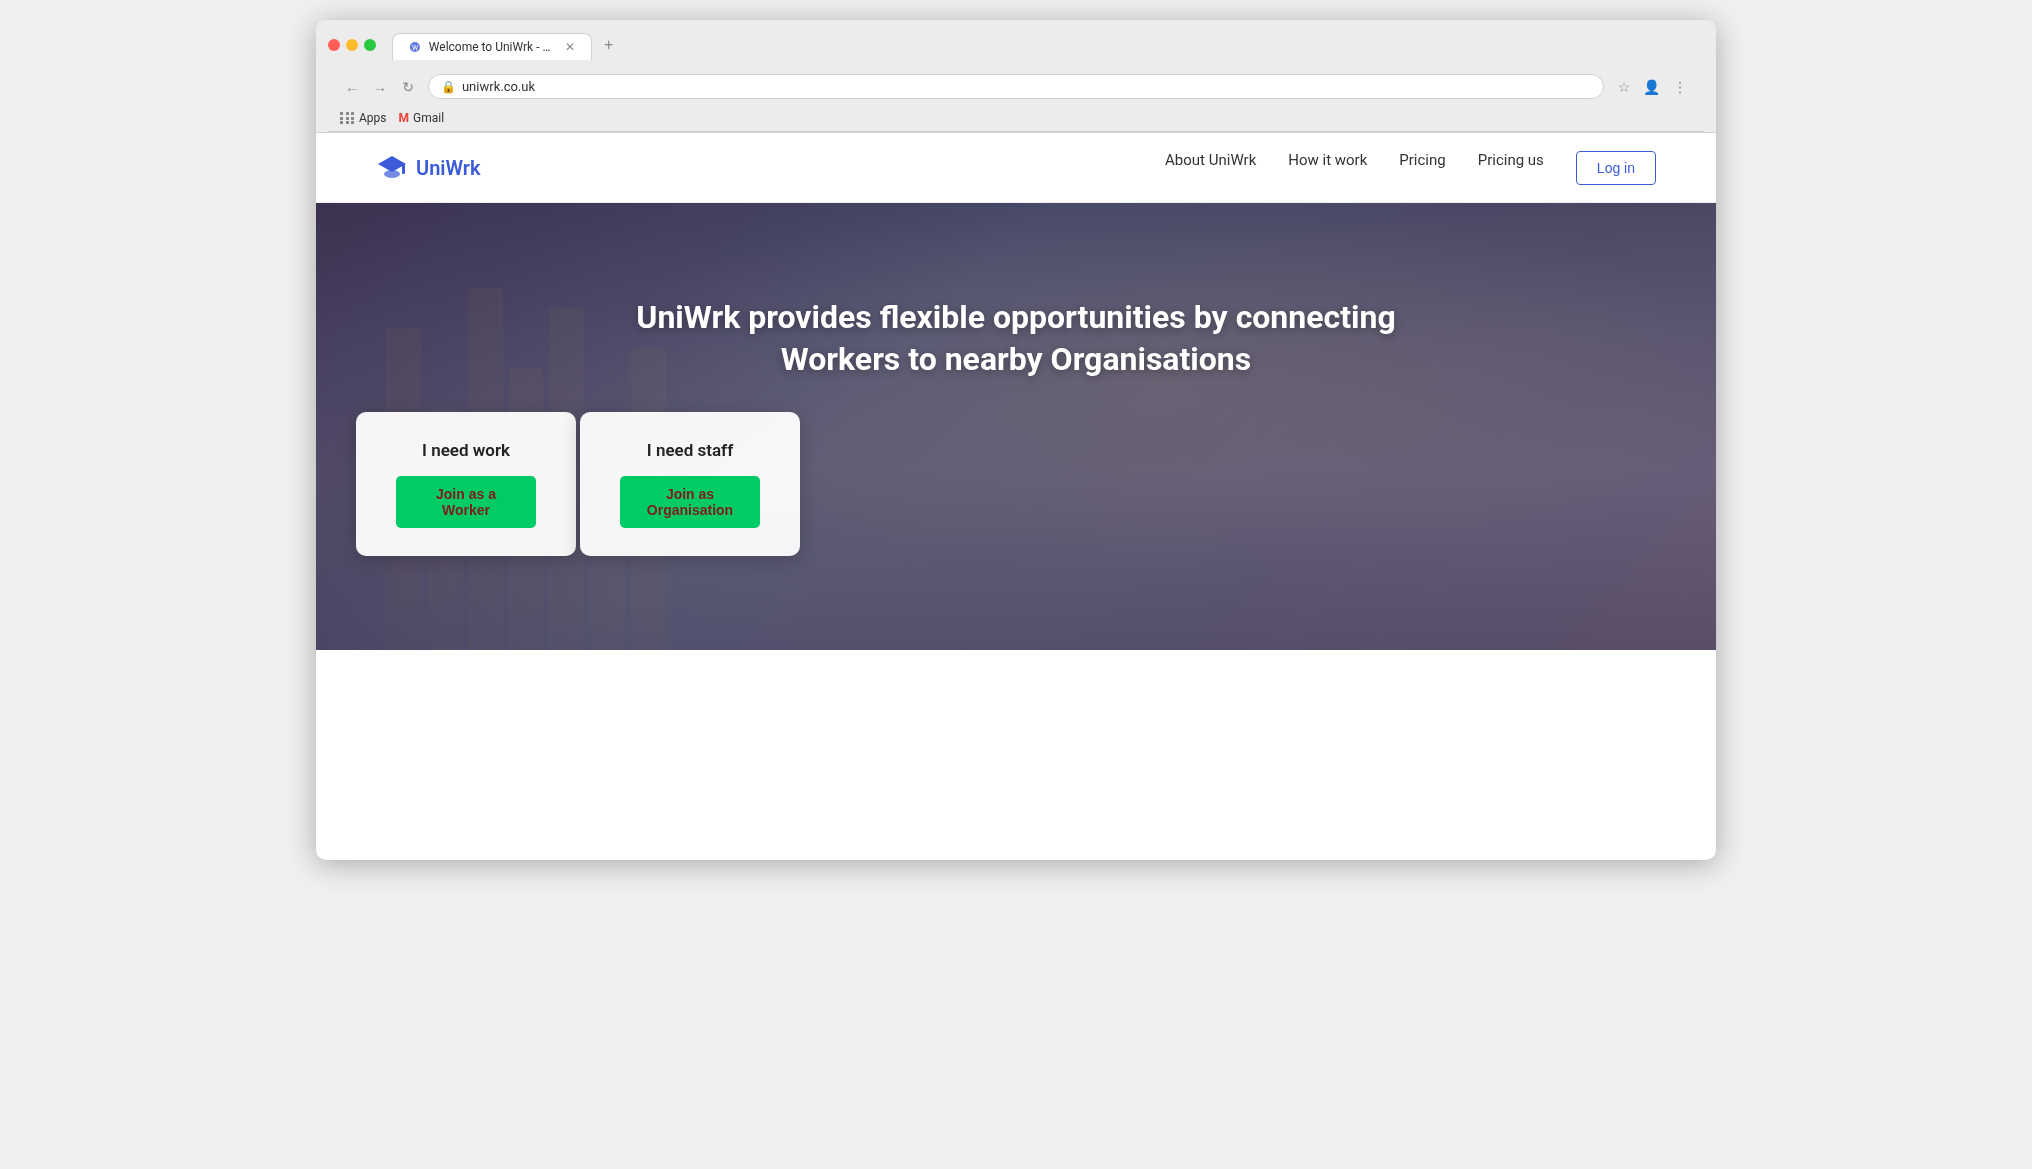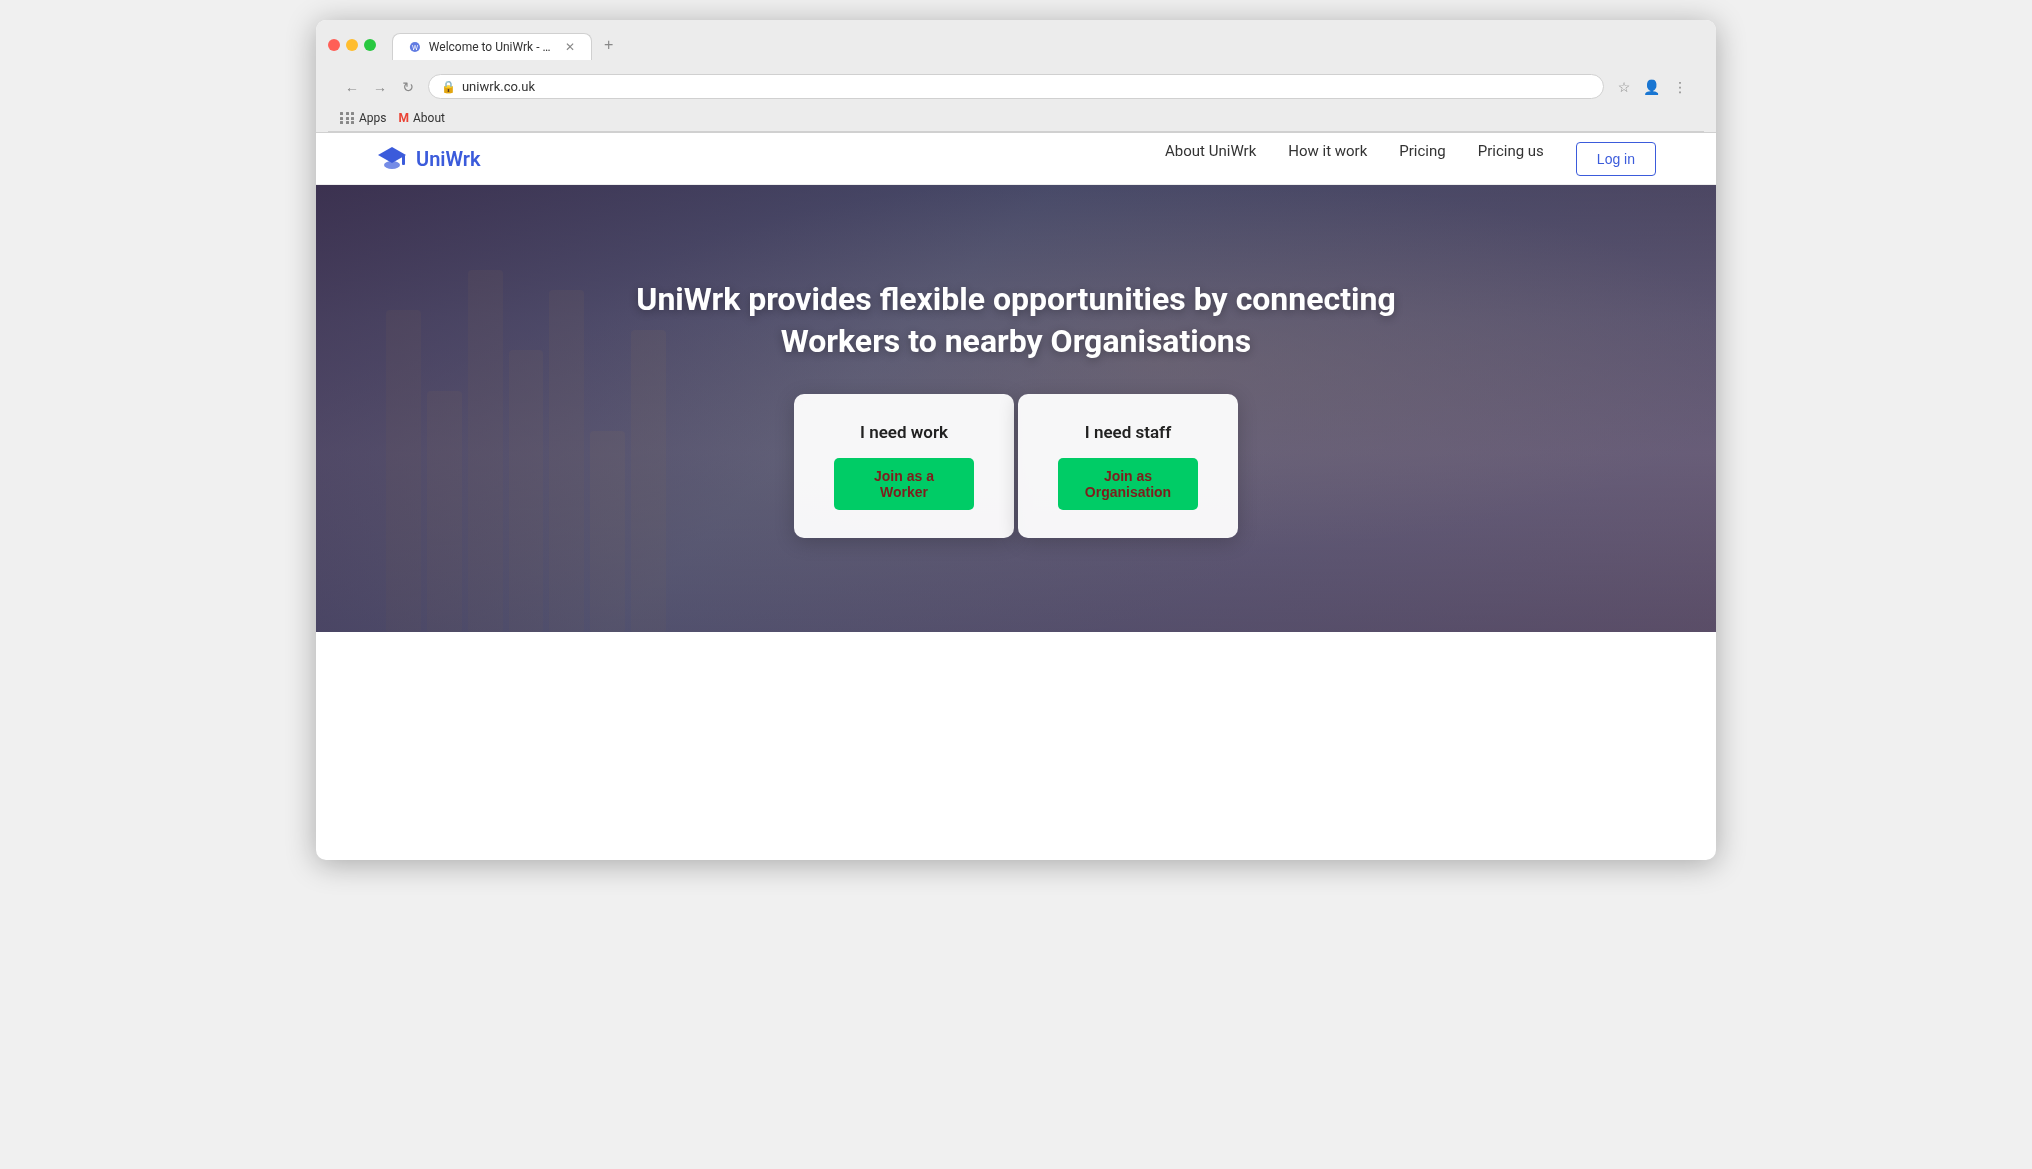--- a/index.html
+++ b/index.html
@@ -202,21 +202,21 @@
     .website {
       background: #fff;
     }
 
     
     .site-nav {
       display: flex;
       align-items: center;
       justify-content: space-between;
       padding: 0 60px;
-      height: 52px;
+      height: 70px;
       border-bottom: 1px solid #eee;
       background: #fff;
     }
 
     .logo-wrap {
       display: flex;
       align-items: center;
       gap: 8px;
     }
 
@@ -319,21 +319,20 @@
       font-size: 32px;
       font-weight: 700;
       color: #fff;
       margin-bottom: 32px;
       line-height: 1.3;
       text-shadow: 0 2px 8px rgba(0,0,0,0.3);
     }
 
     .hero-cards {
       display: flex;
-      justify-content: center;
       gap: 4px;
       margin-top: 8px;
     }
 
     .hero-card {
       background: rgba(255, 255, 255, 0.95);
       border-radius: 10px;
       padding: 28px 40px;
       width: 220px;
       text-align: center;
@@ -461,21 +460,21 @@
             <div class="apps-dot"></div>
             <div class="apps-dot"></div>
           <div class="apps-dot"></div>
             <div class="apps-dot"></div>
             <div class="apps-dot"></div>
         </div>
         <span style="font-size:12px;color:#333;">Apps</span>
       </div>
       <div class="bookmark-item">
         <span class="gmail-icon">M</span>
-        <span style="font-size:12px;color:#333;">About</span>
+        <span style="font-size:12px;color:#333;">Gmail</span>
       </div>
     </div>
   </div>
 
   <div class="website">
 
     <nav class="site-nav">
       <div class="logo-wrap">
         <svg class="logo-icon" viewBox="0 0 32 32">
           <polygon points="16,4 30,12 16,20 2,12" fill="#3b5bdb"></polygon>

